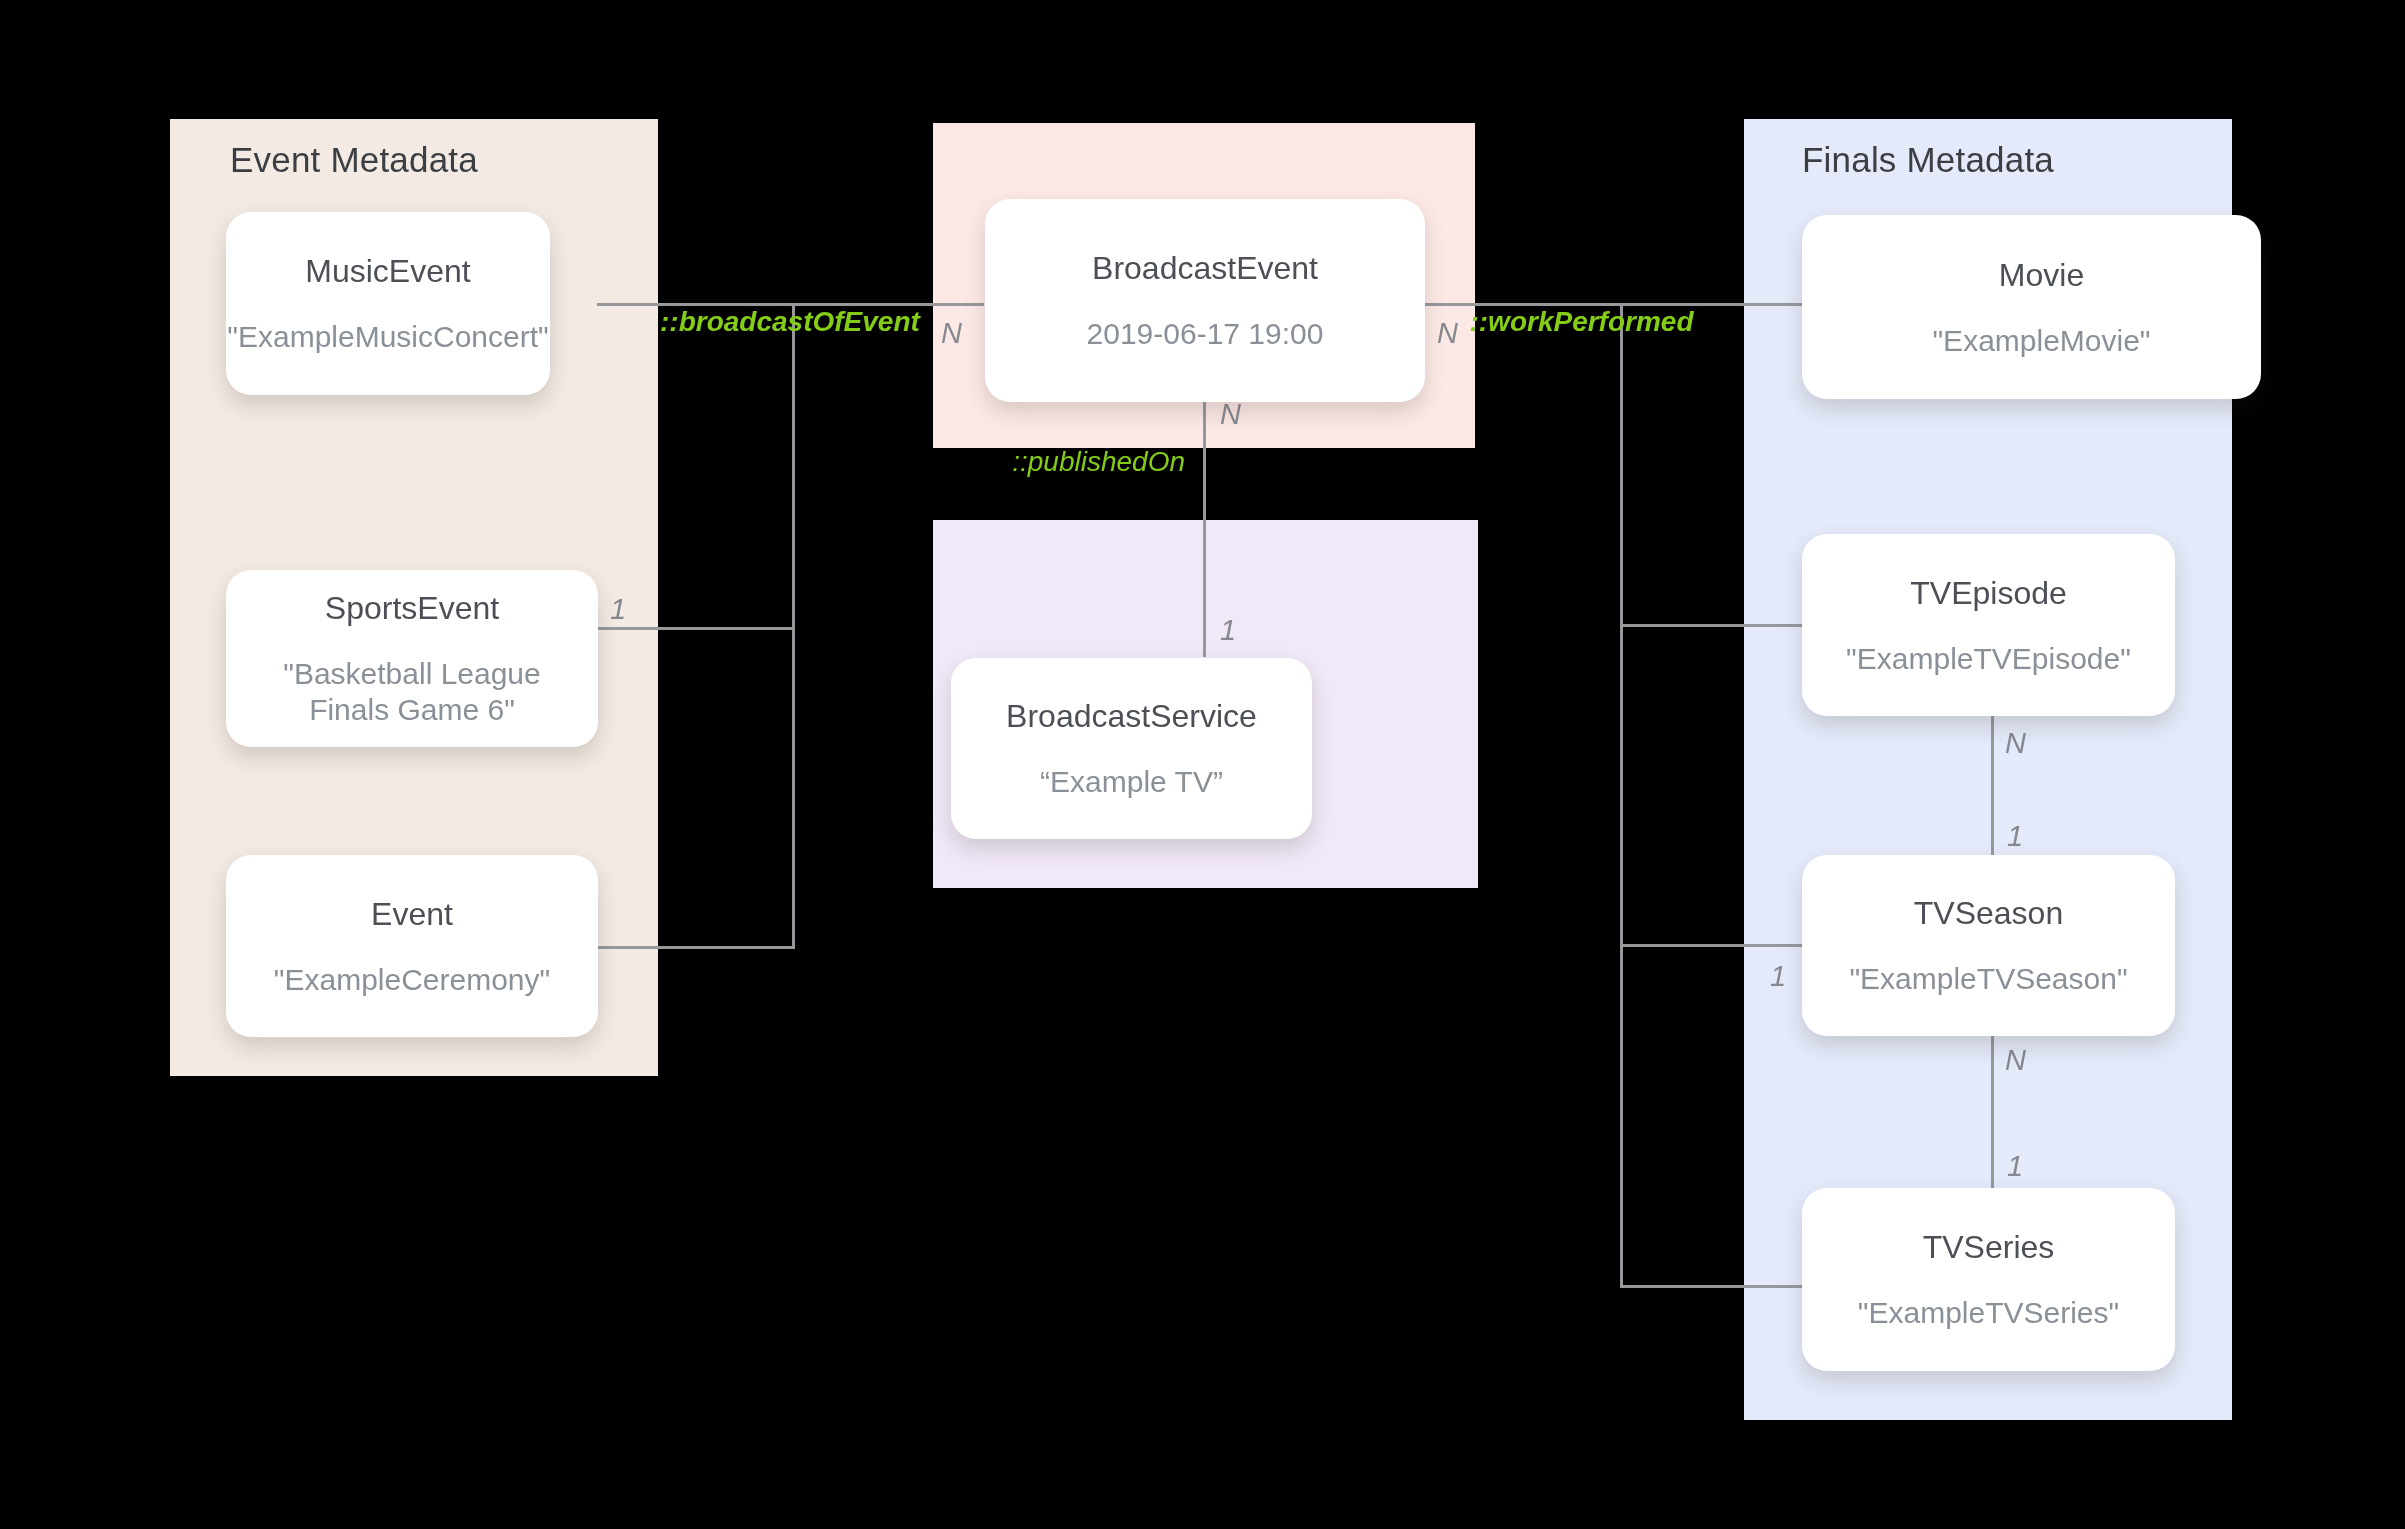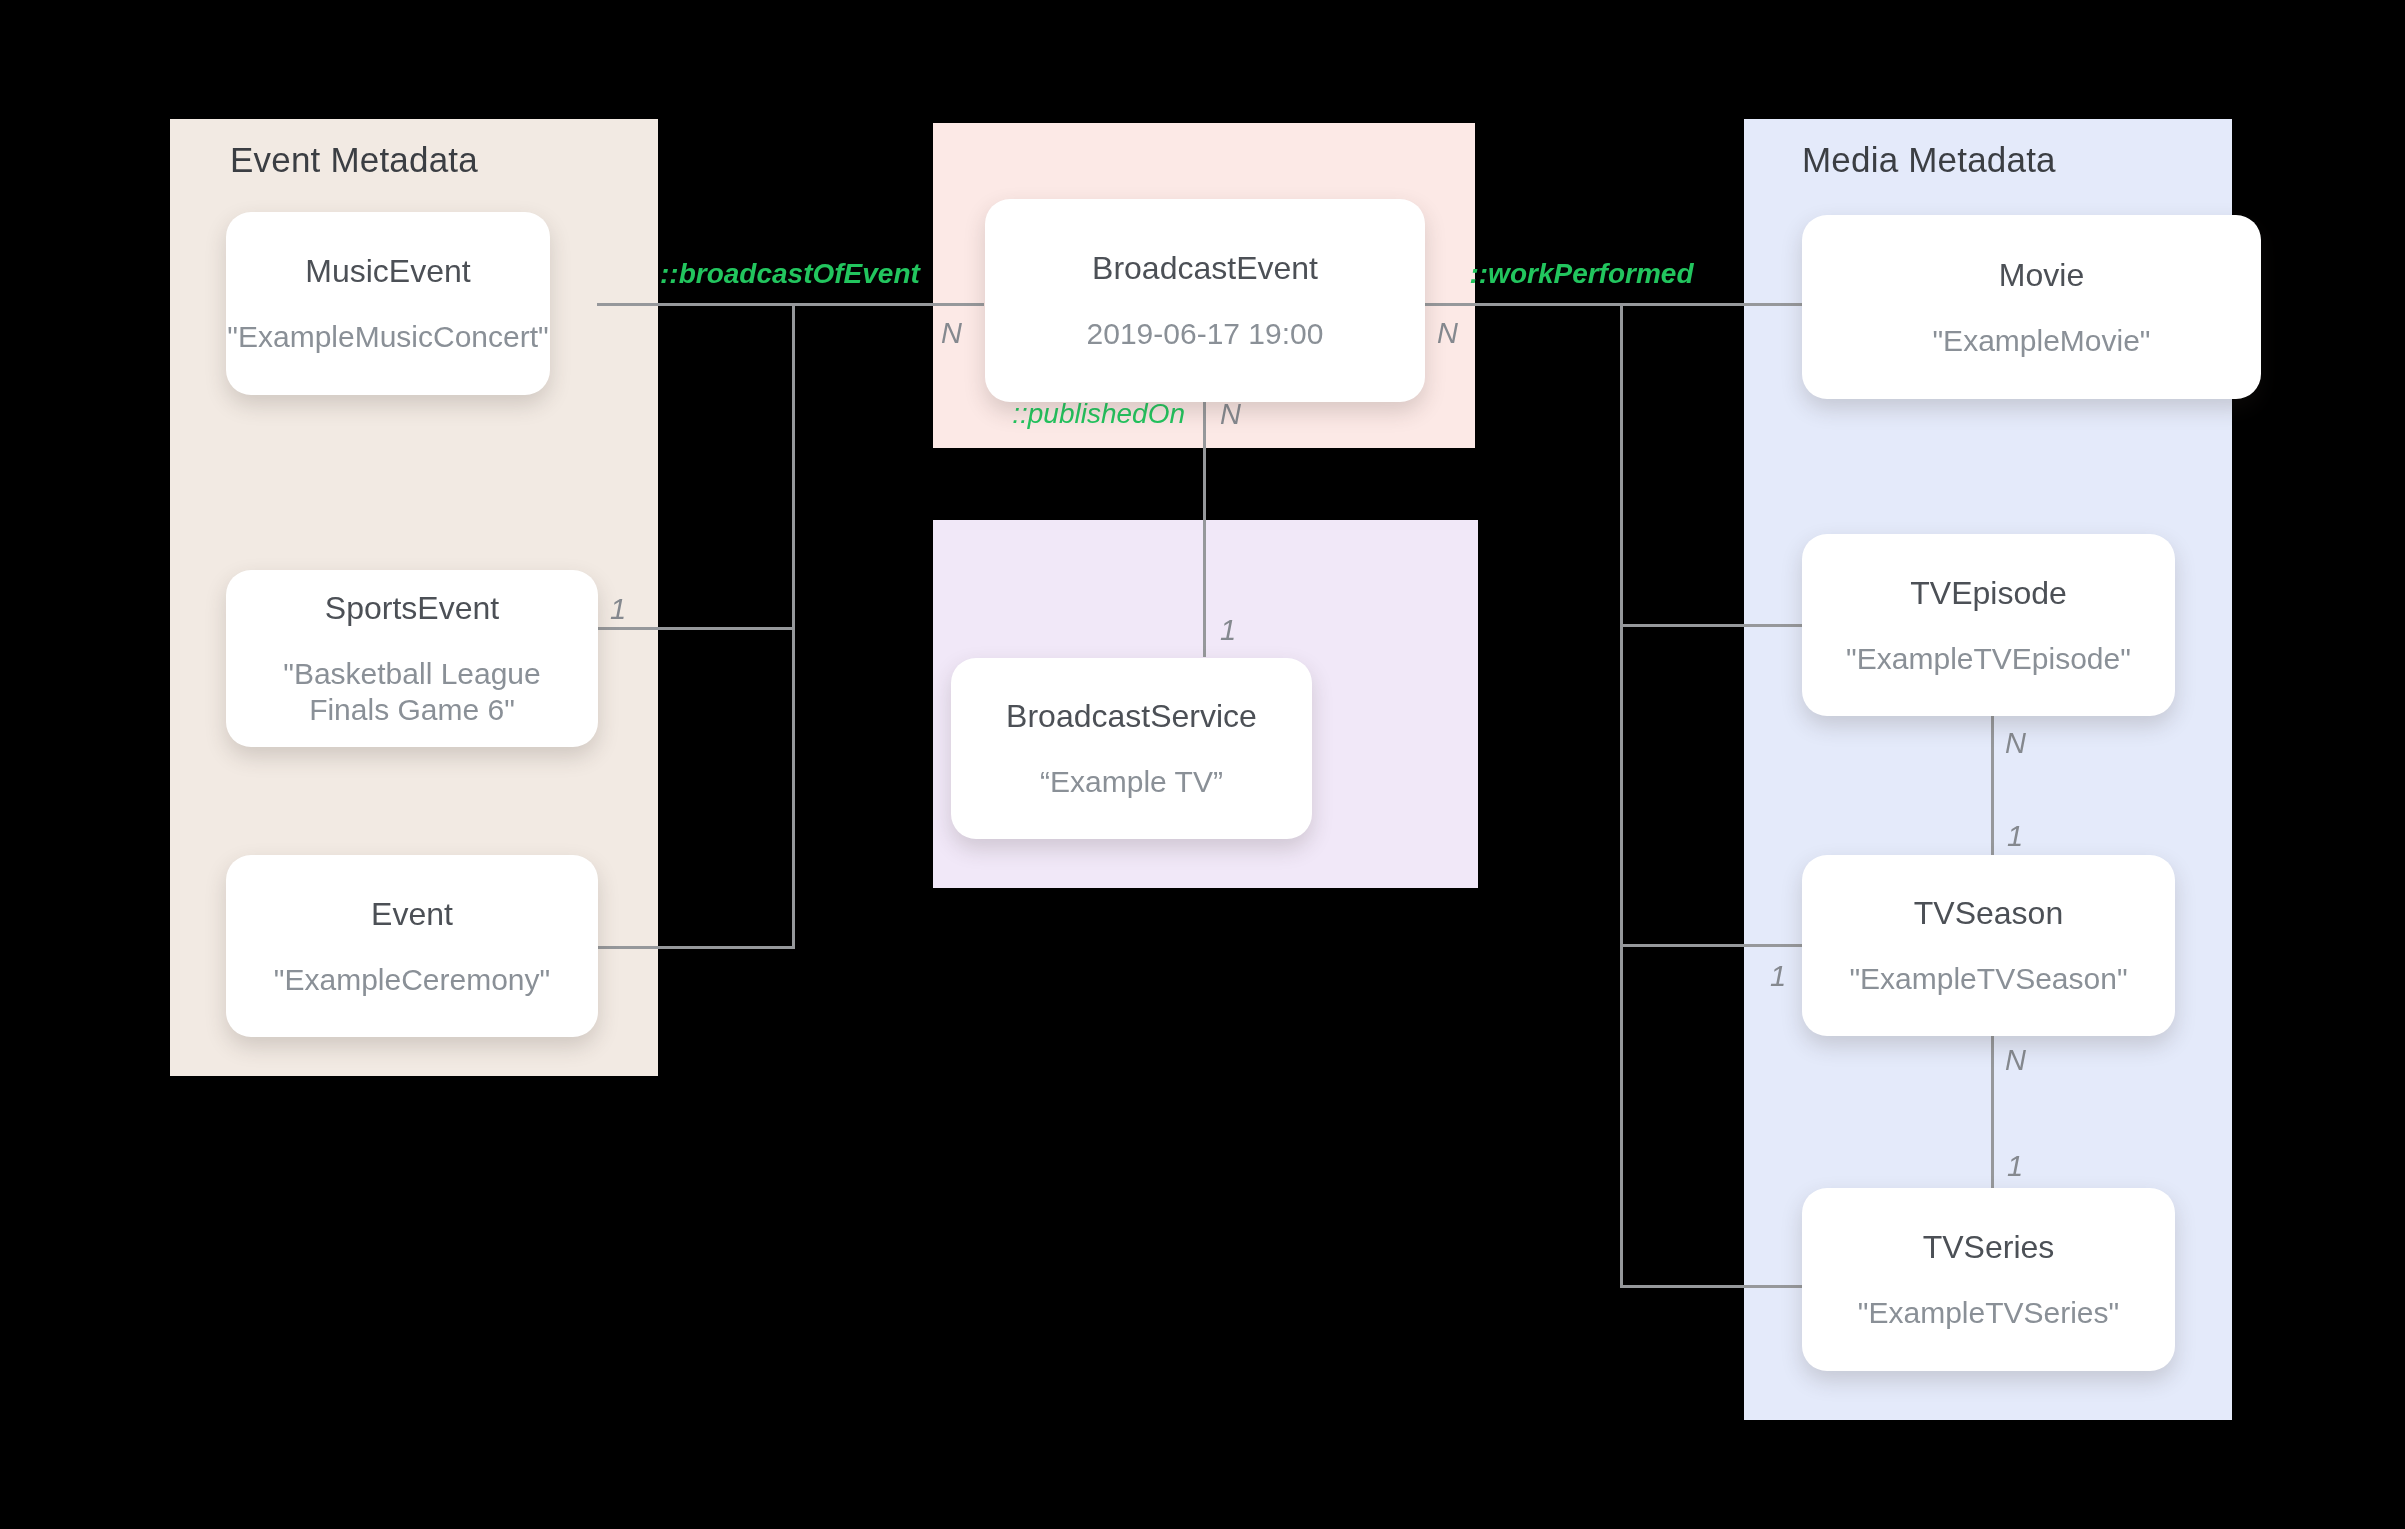--- a/index.html
+++ b/index.html
@@ -41,22 +41,23 @@
     color:#8A9097;
     line-height:36px;
     padding:0 27px;
   }
   .edge{position:absolute;background:#96989B;}
   .edge-label{
     position:absolute;
     font-size:28px;
     font-style:italic;
     font-weight:700;
-    color:#22c55e;
+    color:#84cc16;
     white-space:nowrap;
+    margin-top:48px;
   }
   .edge-label.light{font-weight:400;}
   .mult{
     position:absolute;
     font-size:29px;
     font-style:italic;
     color:#85898F;
     white-space:nowrap;
   }
 </style>
@@ -64,21 +65,21 @@
 <body>
 
 <div class="canvas">
 
   <div class="panel" style="left:170px;top:119px;width:488px;height:957px;background:#F2EAE3;"></div>
   <div class="panel" style="left:933px;top:123px;width:542px;height:325px;background:#FCE9E6;"></div>
   <div class="panel" style="left:933px;top:520px;width:545px;height:368px;background:#F1E8F8;"></div>
   <div class="panel" style="left:1744px;top:119px;width:488px;height:1301px;background:#E4EAFA;"></div>
 
   <div class="panel-title" style="left:230px;top:138px;">Event Metadata</div>
-  <div class="panel-title" style="left:1802px;top:138px;">Media Metadata</div>
+  <div class="panel-title" style="left:1802px;top:138px;">Finals Metadata</div>
 
   <div class="edge" style="left:597px;top:303px;width:387px;height:2.9px;"></div>
 
   <div class="edge" style="left:792px;top:303px;width:2.9px;height:646px;"></div>
 
   <div class="edge" style="left:596px;top:627px;width:197px;height:2.9px;"></div>
 
   <div class="edge" style="left:597px;top:946px;width:195px;height:2.9px;"></div>
 
   <div class="edge" style="left:1203px;top:401px;width:2.9px;height:256px;"></div>

